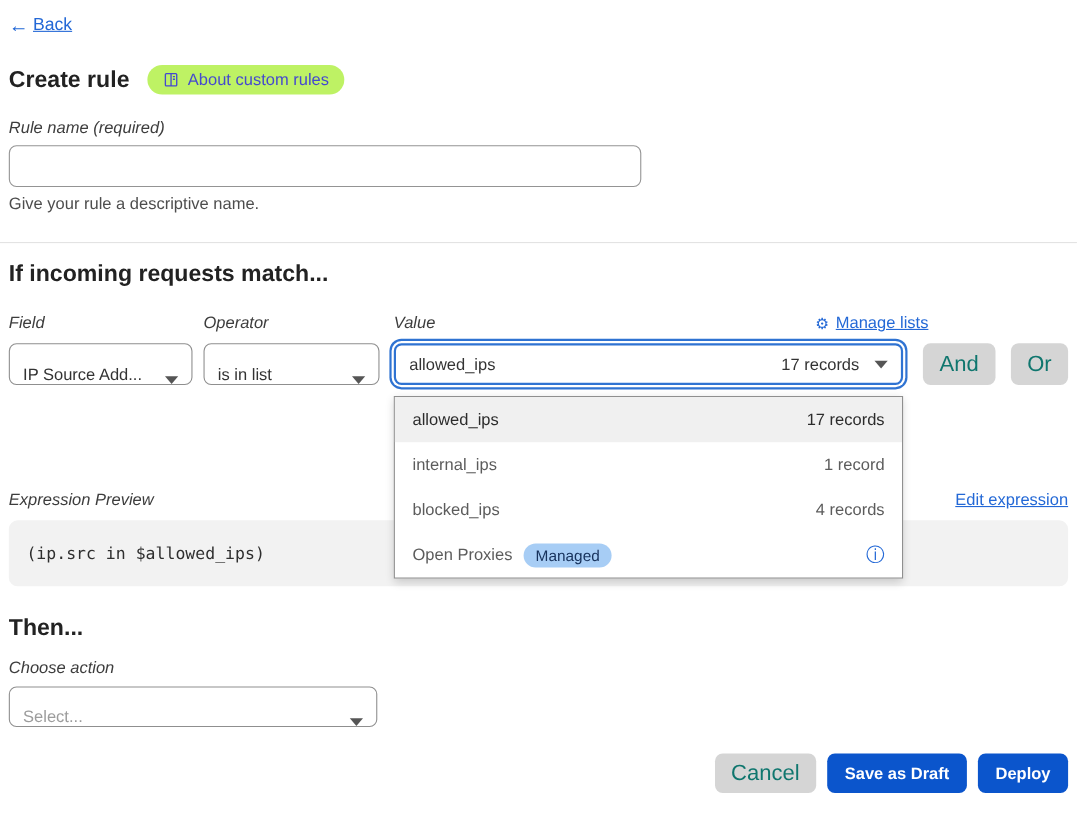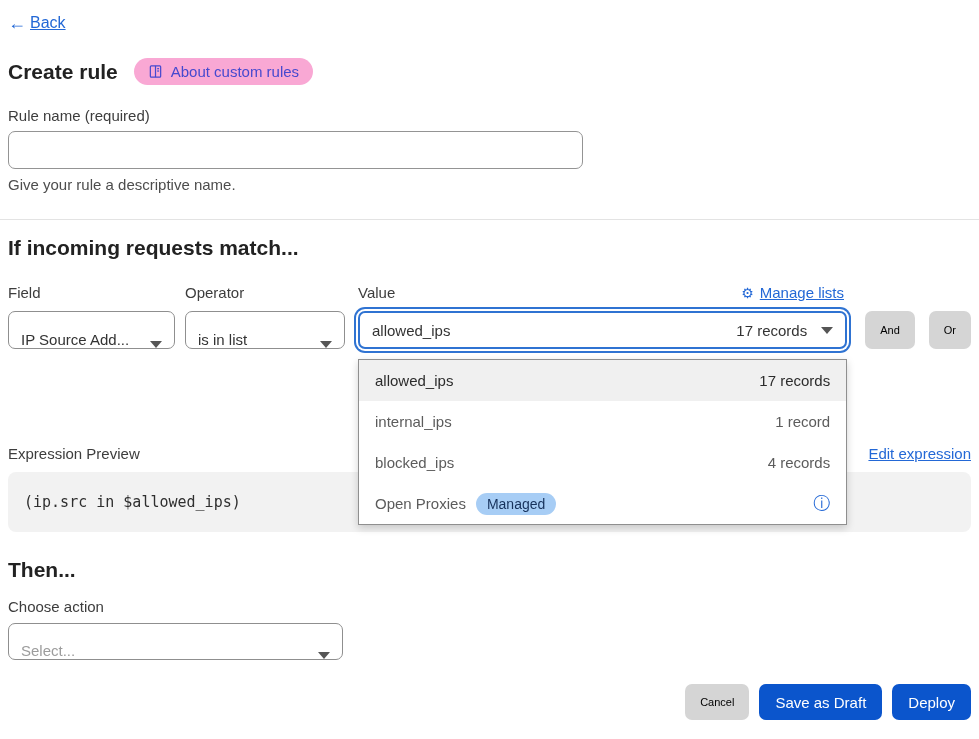--- a/index.html
+++ b/index.html
@@ -16,27 +16,27 @@
   
   .back-link { display: inline-flex; align-items: center; gap: 4px; color: #2368d6; cursor: pointer; font-size: 16px; }
   .back-link .arrow { text-decoration: none; font-size: 18px; line-height: 1; }
   .back-link .back-text { text-decoration: underline; }
 
   
   .title-row { display: flex; align-items: center; gap: 16px; margin-top: 26px; }
   .page-title { font-size: 21px; font-weight: 700; color: #222; margin: 0; }
   .about-pill {
     display: inline-flex; align-items: center; gap: 8px;
-    background: #f9a8d4; color: #4549cf;
+    background: #bef264; color: #4549cf;
     border-radius: 16px; padding: 5px 14px; font-size: 15px; cursor: pointer;
   }
 
   
   .rule-name-block { margin-top: 22px; }
-  .field-label { color: #3d3d3d; font-size: 15px; }
+  .field-label { color: #3d3d3d; font-size: 15px; font-style: italic; }
   .rule-name-input {
     display: block; margin-top: 7px; width: 575px; height: 38px;
     border: 1px solid #949494; border-radius: 7px;
     font-family: "Liberation Sans", sans-serif; font-size: 15px; padding: 0 12px; color: #333;
     outline: none;
   }
   .helper-text { margin-top: 7px; color: #4d4d4d; }
 
   .divider { border: none; border-top: 1px solid #e3e3e3; margin: 26px -8px 0 -8px; }
 
@@ -69,23 +69,23 @@
   .value-select {
     height: 38px; background: #fff;
     border: 2px solid #2f73d2; border-radius: 7px;
     box-shadow: 0 0 0 2px #ffffff, 0 0 0 4px #2f73d2;
     display: flex; align-items: center; justify-content: space-between;
     padding: 0 12px; cursor: pointer;
   }
   .value-right { display: flex; align-items: center; gap: 14px; color: #333; }
 
   .gray-btn {
-    height: 38px; background: #d5d5d5; color: #000000;
+    height: 38px; background: #d5d5d5; color: #0f766e;
     border: none; border-radius: 7px; padding: 0 15px;
-    font-family: "Liberation Sans", sans-serif; font-size: 11px; cursor: pointer;
+    font-family: "Liberation Sans", sans-serif; font-size: 20px; cursor: pointer;
   }
   .and-btn { margin-right: 14px; }
 
   
   .dropdown-panel {
     position: absolute; top: calc(100% + 10px); left: 0; right: 0;
     background: #fff; border: 1px solid #8f8f8f;
     box-shadow: 0 3px 8px rgba(0,0,0,0.18); z-index: 20;
   }
   .dropdown-row {
@@ -114,21 +114,21 @@
   .choose-action-label { margin-top: 16px; }
   .action-select { width: 335px; margin-top: 8px; height: 37px; gap: 32px; }
   .placeholder { color: #9c9c9c; }
 
   
   .footer { margin-top: 24px; display: flex; justify-content: flex-end; gap: 10px; }
   .footer .gray-btn { height: 36px; }
   .primary-btn {
     height: 36px; background: #0b55cc; color: #ffffff;
     border: none; border-radius: 7px; padding: 0 16px;
-    font-family: "Liberation Sans", sans-serif; font-size: 15px; cursor: pointer;
+    font-family: "Liberation Sans", sans-serif; font-size: 15px; cursor: pointer; font-weight: bold;
   }
 
   .book-icon-svg { flex: none; }
 </style>
 </head>
 <body>
 
 <div class="container">
 
   

